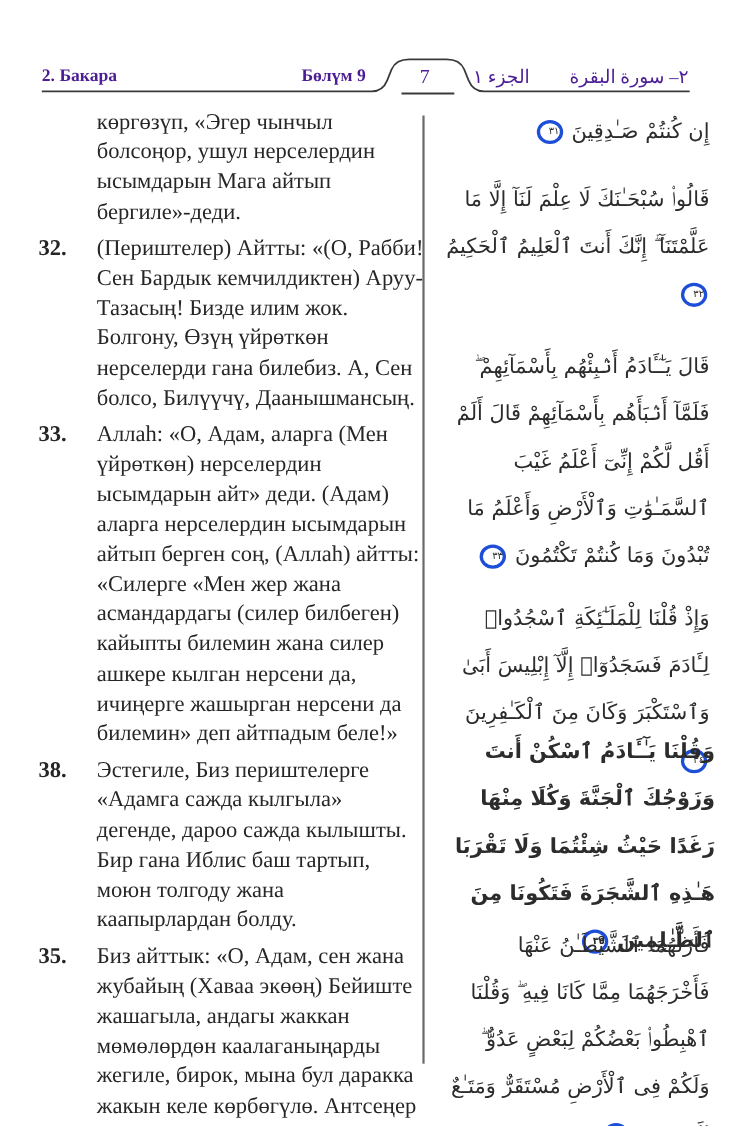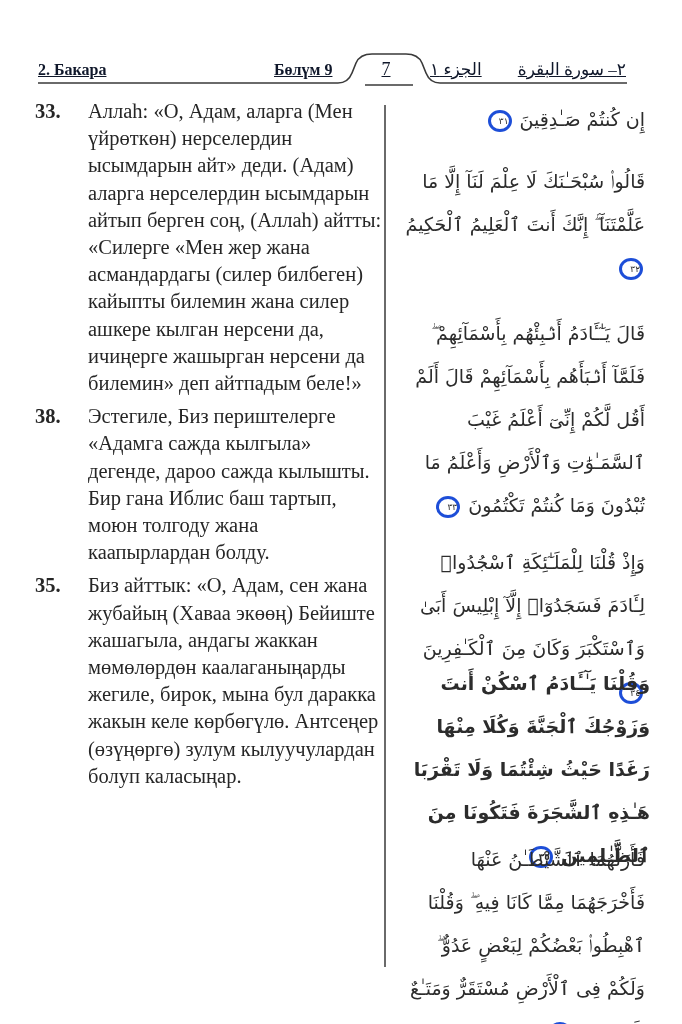--- a/index.html
+++ b/index.html
@@ -1,21 +1,21 @@
 <!DOCTYPE html>
 <html><head>
   <meta charset="utf-8">
   <style>
     html, body { margin:0; padding:0; }
     body {
       width:682px; height:1024px; background:#ffffff; position:relative; overflow:hidden;
       font-family: "Liberation Serif", "DejaVu Serif", serif; color:#262626;
     }
     .header { position:absolute; left:0; top:0; width:682px; height:100px; }
-    .hdr-text { position:absolute; top:60px; font-size:16px; font-weight:bold; line-height:20px; color:#0f172a;text-decoration:underline; }
+    .hdr-text { position:absolute; top:60px; font-size:16px; font-weight:bold; line-height:20px; color:#4c1d95; }
     .hdr-left { left:38px; }
     .hdr-chapter { left:274px; }
     .hdr-page { left:366px; width:40px; text-align:center; font-weight:normal; font-size:18px; top:59px; }
     .hdr-juz { left:430px; direction:rtl; font-weight:normal; font-size:17px; }
     .hdr-surah { right:56px; direction:rtl; font-weight:normal; font-size:17px;text-align:center; }
     .hdr-svg { position:absolute; left:0; top:0; }
     .col-rule { position:absolute; left:384px; top:105px; width:2px; height:862px; background:#6a6a6a; }
 
     .left-col { position:absolute; left:55px; top:98px; width:330px; }
     .verse { position:relative; font-size:20.5px; line-height:27.2px; margin-bottom:6px; padding-left:33px; }
@@ -36,20 +36,27 @@
   <div class="hdr-text hdr-left">2. Бакара</div>
   <div class="hdr-text hdr-chapter">Бөлүм 9</div>
   <div class="hdr-text hdr-page">7</div>
   <div class="hdr-text hdr-juz">الجزء ١</div>
   <div class="hdr-text hdr-surah">٢– سورة البقرة</div>
 </div>
 
 <div class="col-rule"></div>
 
 <div class="left-col">
+  <div class="verse">
+    <span class="txt">көргөзүп, «Эгер чынчыл болсоңор, ушул нерселердин ысымдарын Мага айтып бергиле»-деди.</span>
+  </div>
+  <div class="verse">
+    <span class="num">32.</span>
+    <span class="txt">(Периштелер) Айтты: «(О, Рабби! Сен Бардык кемчилдиктен) Аруу-Тазасың! Бизде илим жок. Болгону, Өзүң үйрөткөн нерселерди гана билебиз. А, Сен болсо, Билүүчү, Даанышмансың.</span>
+  </div>
   <div class="verse">
     <span class="num">33.</span>
     <span class="txt">Аллаһ: «О, Адам, аларга (Мен үйрөткөн) нерселердин ысымдарын айт» деди. (Адам) аларга нерселердин ысымдарын айтып берген соң, (Аллаһ) айтты: «Силерге «Мен жер жана асмандардагы (силер билбеген) кайыпты билемин жана силер ашкере кылган нерсени да, ичиңерге жашырган нерсени да билемин» деп айтпадым беле!»</span>
   </div>
   <div class="verse">
     <span class="num">38.</span>
     <span class="txt">Эстегиле, Биз периштелерге «Адамга сажда кылгыла» дегенде, дароо сажда кылышты. Бир гана Иблис баш тартып, моюн толгоду жана каапырлардан болду.</span>
   </div>
   <div class="verse">
     <span class="num">35.</span>

